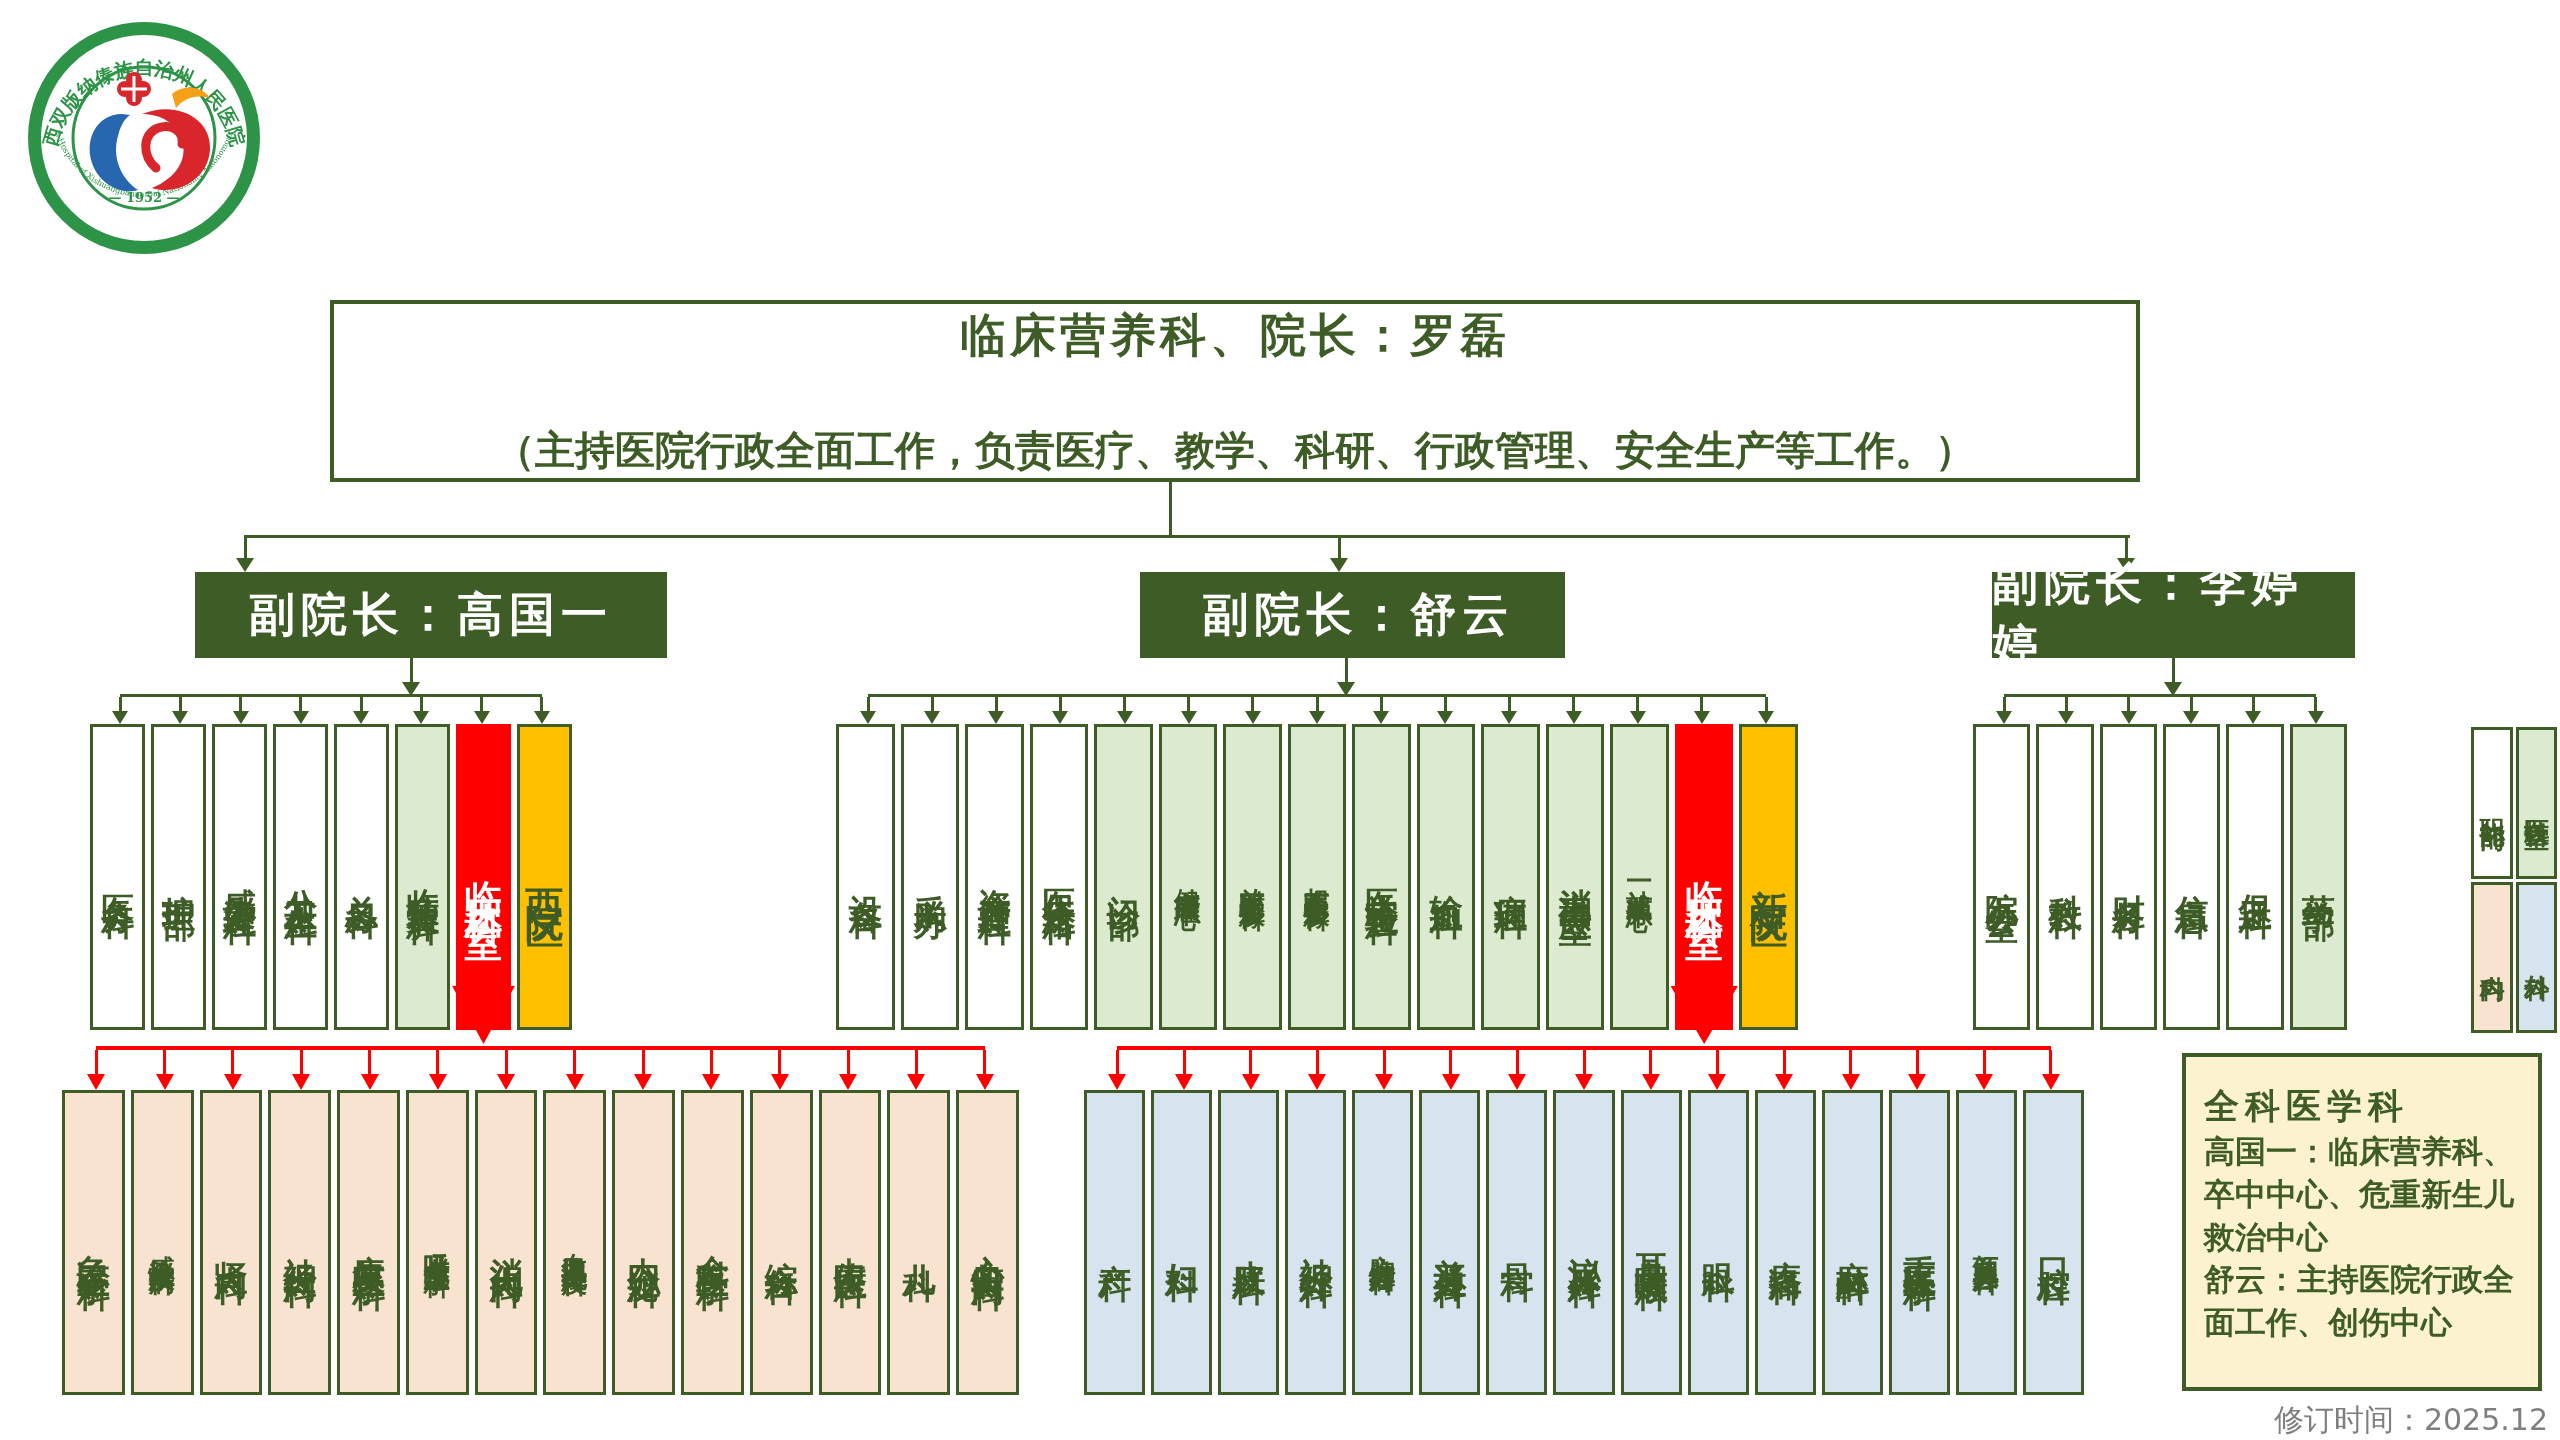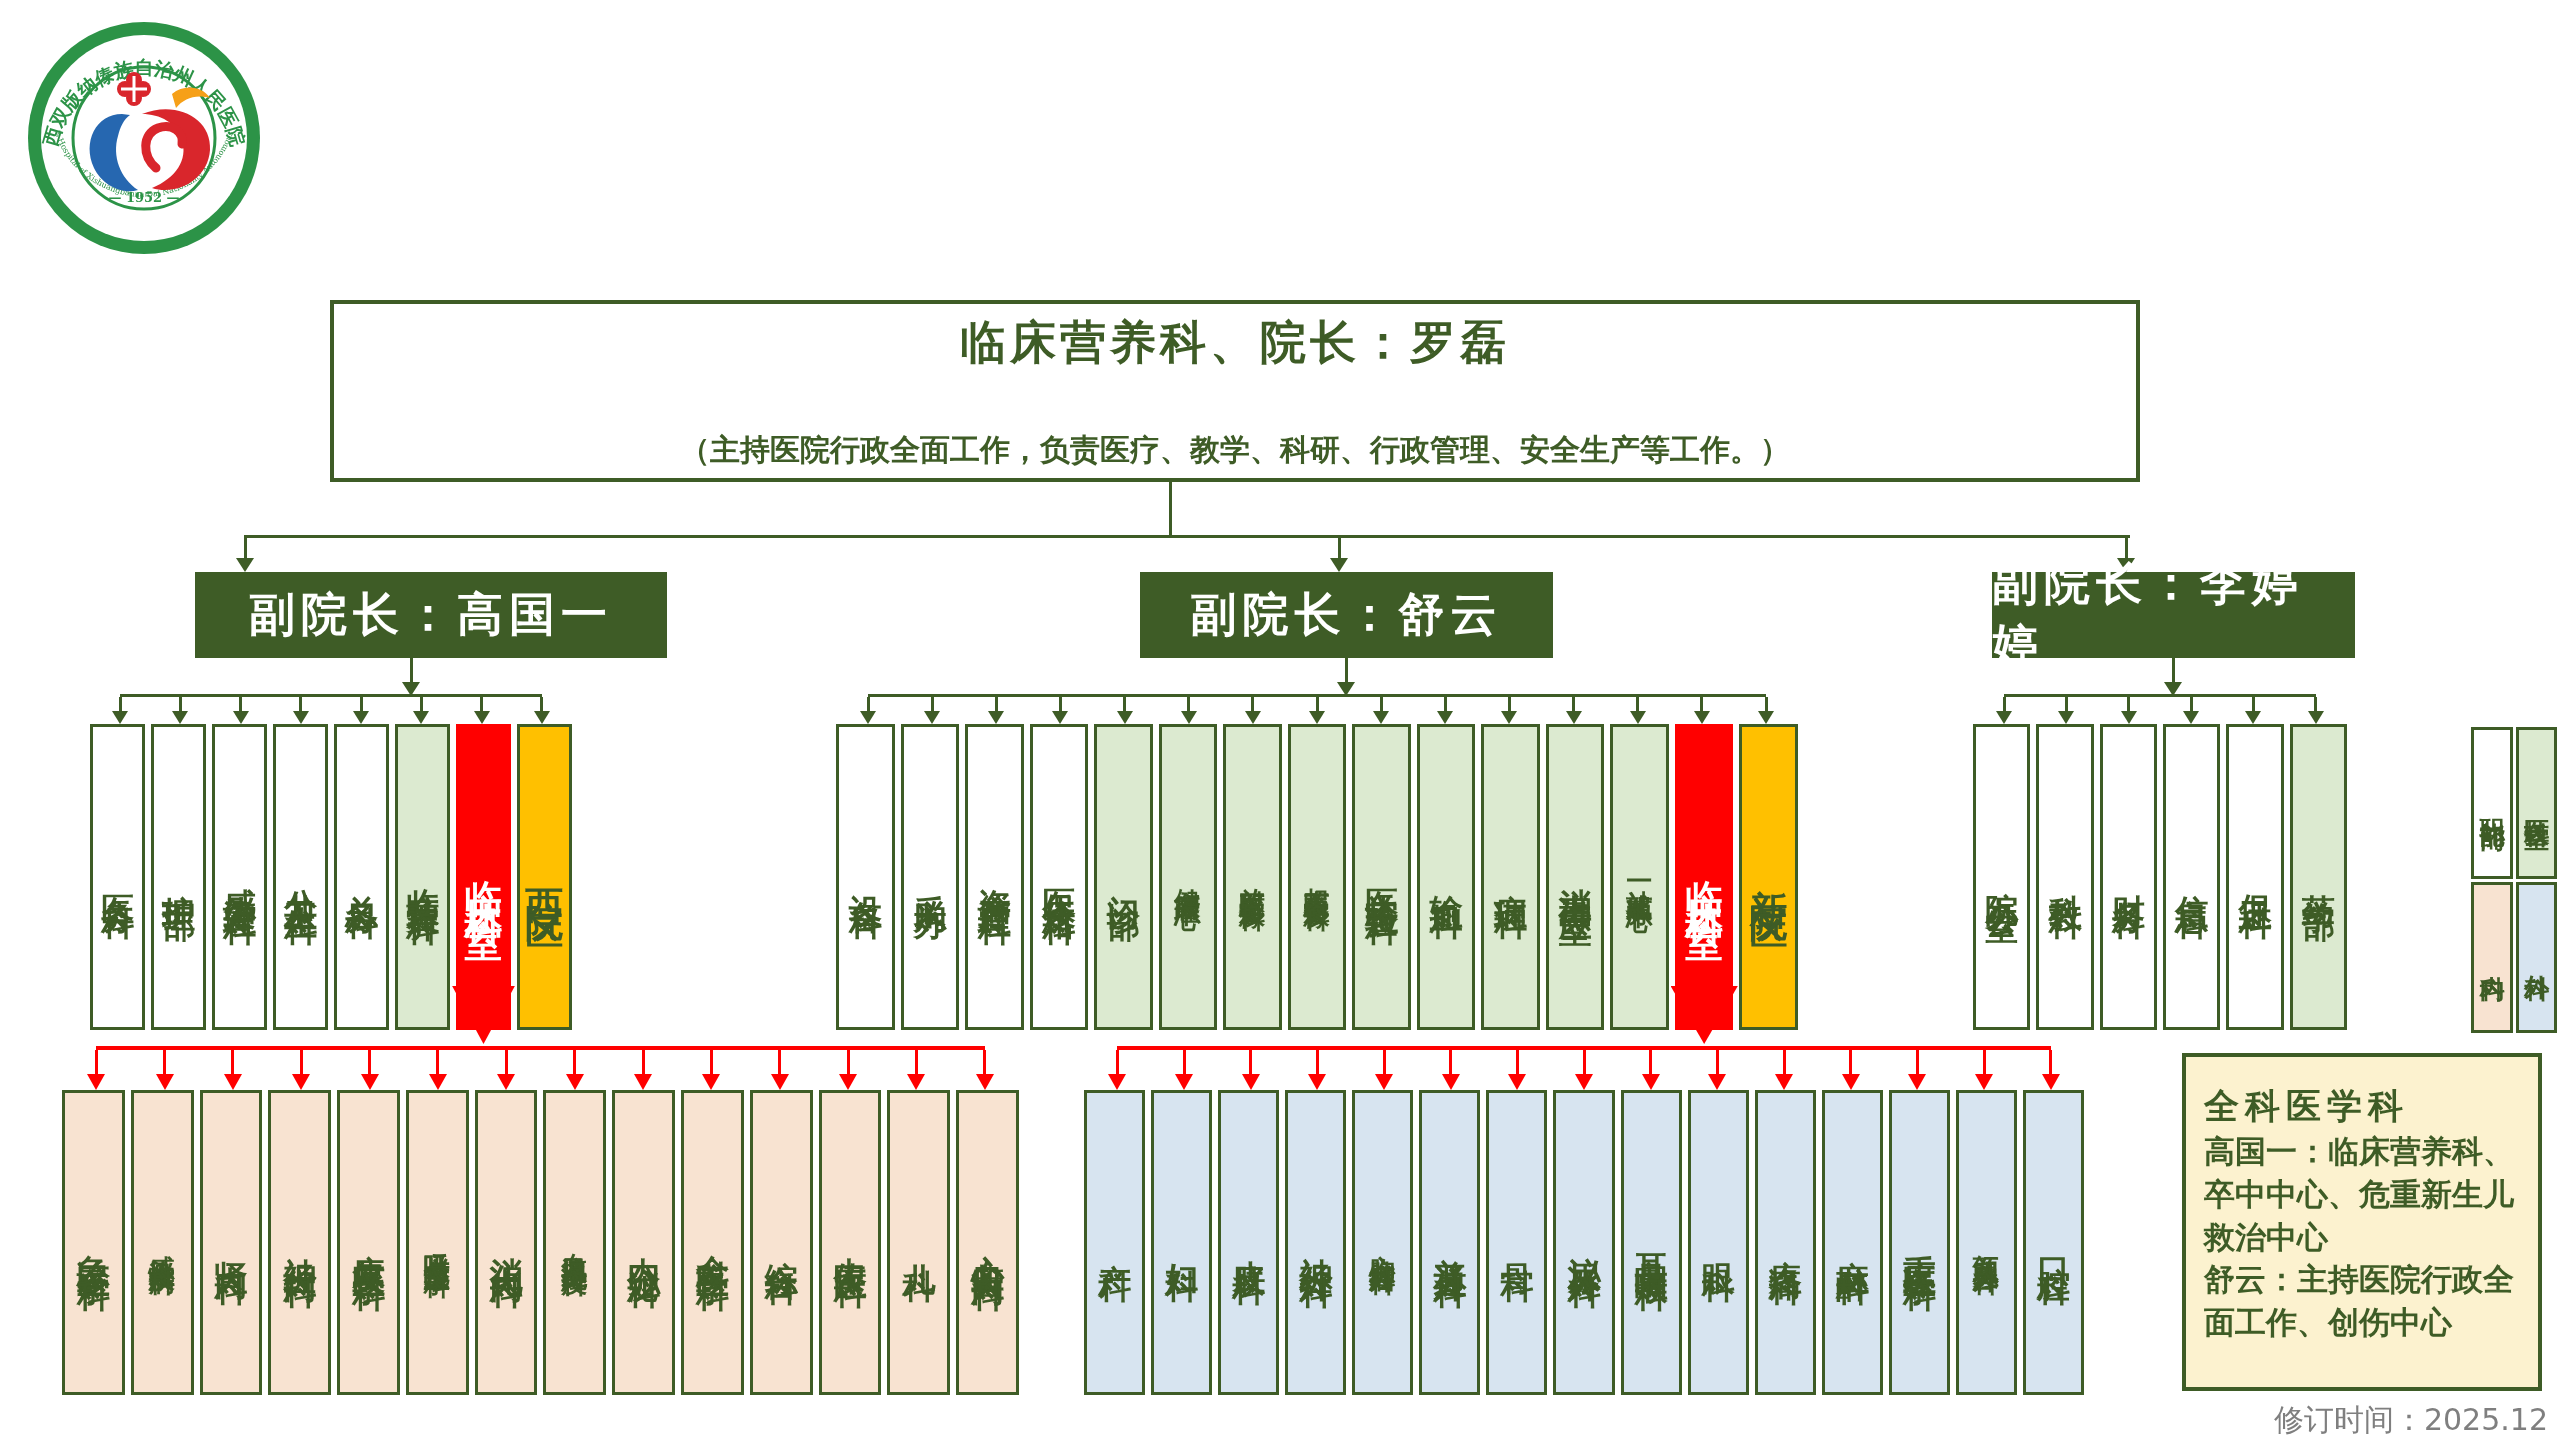--- a/index.html
+++ b/index.html
@@ -22,21 +22,21 @@
          font-size:88px;font-weight:bold;letter-spacing:18px;color:var(--dark-green);white-space:nowrap;}
 
   
   .logo{position:absolute;left:24px;top:18px;width:240px;height:240px;}
 
   
   .top-box{position:absolute;left:330px;top:300px;width:1810px;height:182px;box-sizing:border-box;
            border:4px solid var(--dark-green);display:flex;flex-direction:column;
            justify-content:center;align-items:center;gap:8px;background:#fff;}
   .top-box .tb1{font-size:46px;font-weight:bold;color:var(--dark-green);letter-spacing:4px;}
-  .top-box .tb2{font-size:30px;font-weight:bold;color:var(--dark-green);margin-top:48px;}
+  .top-box .tb2{font-size:40px;font-weight:bold;color:var(--dark-green);margin-top:48px;}
 
   
   .cl{position:absolute;background:var(--dark-green);}
   .varrow{position:absolute;display:flex;flex-direction:column;align-items:center;width:20px;}
   .varrow i,.arrow-slot i{display:block;}
   .varrow .stem{width:3px;flex:1;background:var(--dark-green);}
   .varrow .head{width:0;height:0;border-left:9px solid transparent;border-right:9px solid transparent;
                 border-top:14px solid var(--dark-green);}
 
   
@@ -144,21 +144,21 @@
   <div class="varrow" style="left:1329px;top:538px;height:34px;">
       <i class="stem"></i>
       <i class="head"></i>
     </div>
   <div class="varrow" style="left:2116px;top:538px;height:34px;">
       <i class="stem"></i>
       <i class="head"></i>
     </div>
 
   <div class="vp" style="left:195px;top:572px;width:472px;">副院长：高国一</div>
-  <div class="vp" style="left:1140px;top:572px;width:413px;">副院长：舒云</div>
+  <div class="vp" style="left:1140px;top:572px;width:413px;padding-left:12px;">副院长：舒云</div>
   <div class="vp" style="left:1992px;top:572px;width:363px;">副院长：李婷婷</div>
 
   <div class="varrow" style="left:401px;top:658px;height:38px;">
       <i class="stem"></i>
       <i class="head"></i>
     </div>
   <div class="varrow" style="left:1336px;top:658px;height:38px;">
       <i class="stem"></i>
       <i class="head"></i>
     </div>

